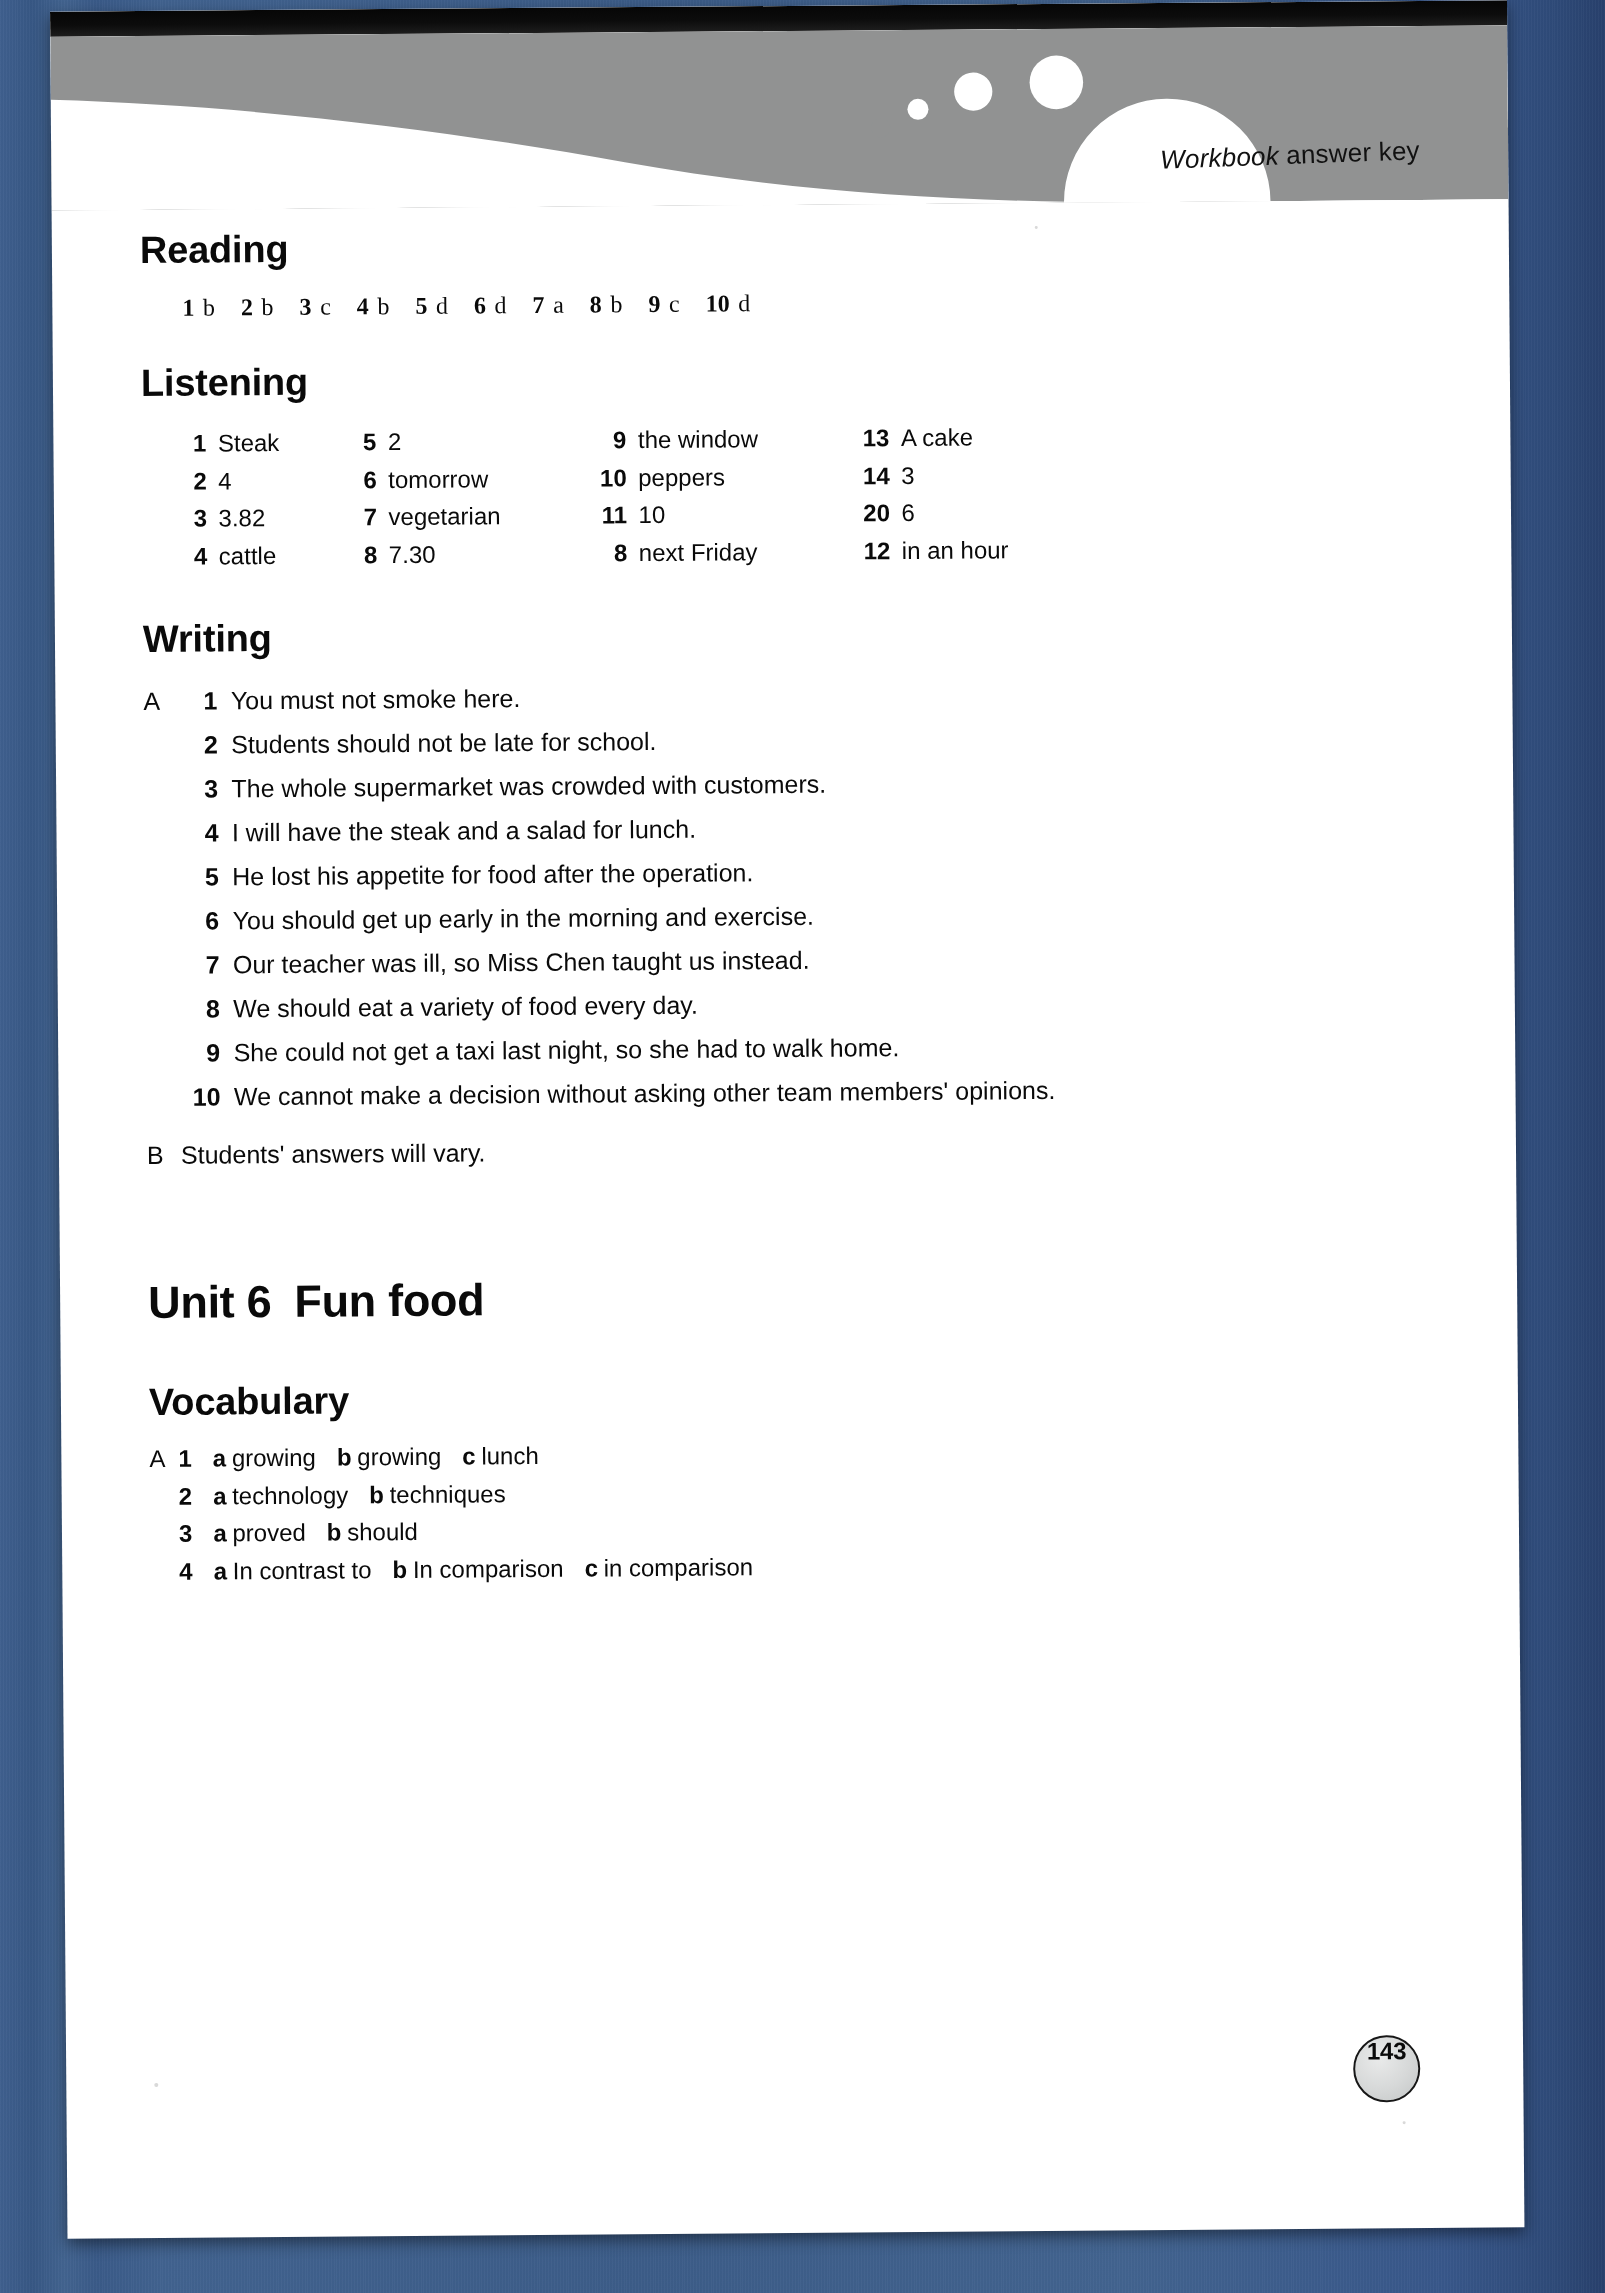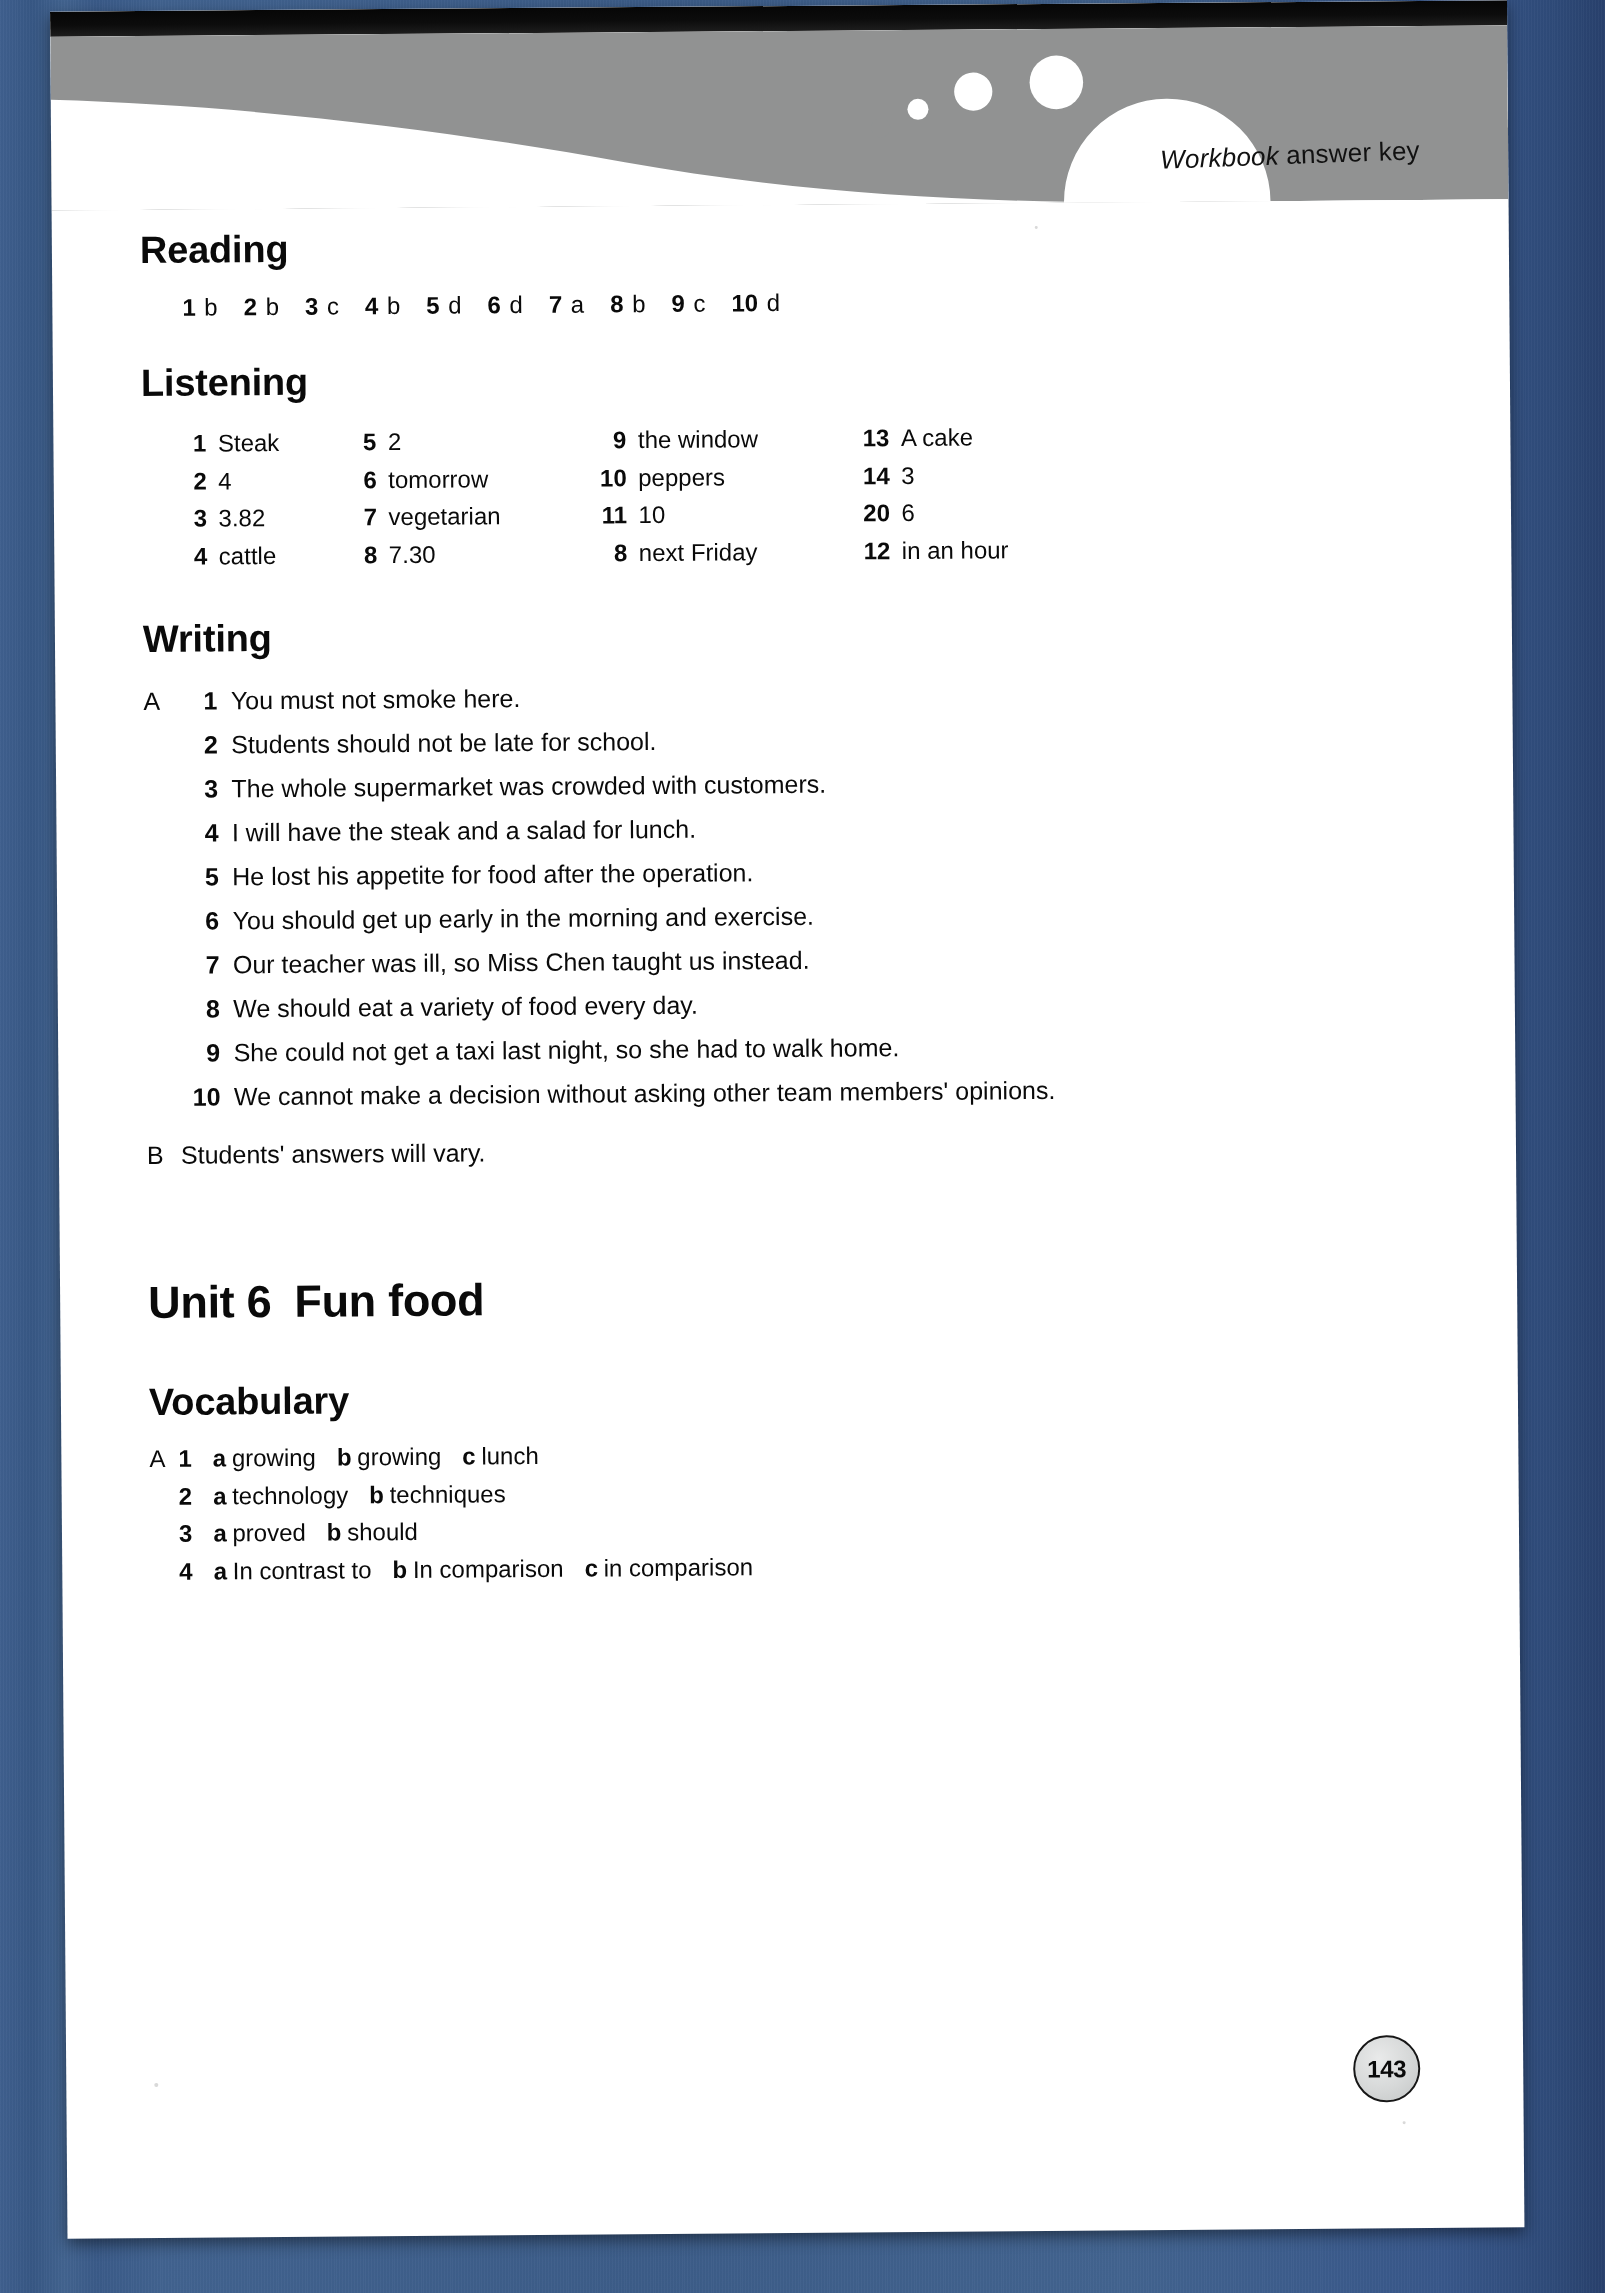--- a/index.html
+++ b/index.html
@@ -102,21 +102,21 @@
     letter-spacing: -0.3px;
   }
   h1.unit-head .unit-gap { display:inline-block; width: 23px; }
   .reading-row {
     margin-top: 25px;
     padding-left: 42px;
     font-size: 24px;
     line-height: 1;
     white-space: nowrap;
   }
-  .reading-row .ritem { margin-right: 26px; }
+  .reading-row .ritem { margin-right: 26px; font-family: Liberation Serif, serif; }
   .reading-row .rnum { font-weight: 700; }
   .reading-row .rans { font-weight: 400; margin-left: 8.6px; }
 
   
   #listening-grid {
     margin-top: 27px;
     padding-left: 34px;
     display: grid;
     grid-template-columns: 170px 250px 263px 229px;
     row-gap: 12.4px;
@@ -188,21 +188,20 @@
   #page-number {
     position: absolute;
     right: 103px;
     bottom: 126px;
     width: 63px;
     height: 63px;
     border-radius: 50%;
     border: 2.4px solid #171717;
     background: radial-gradient(circle at 38% 34%, #e9eaea 0%, #d6d8d8 55%, #c2c5c5 100%);
     display: flex;
-    align-items: center;
     justify-content: center;
     font-size: 24px;
     font-weight: 700;
     color: #0a0a0a;
     letter-spacing: -0.3px;
   }
 
   
   .speck { position:absolute; background:#d9d9d9; border-radius:50%; }
 </style>

